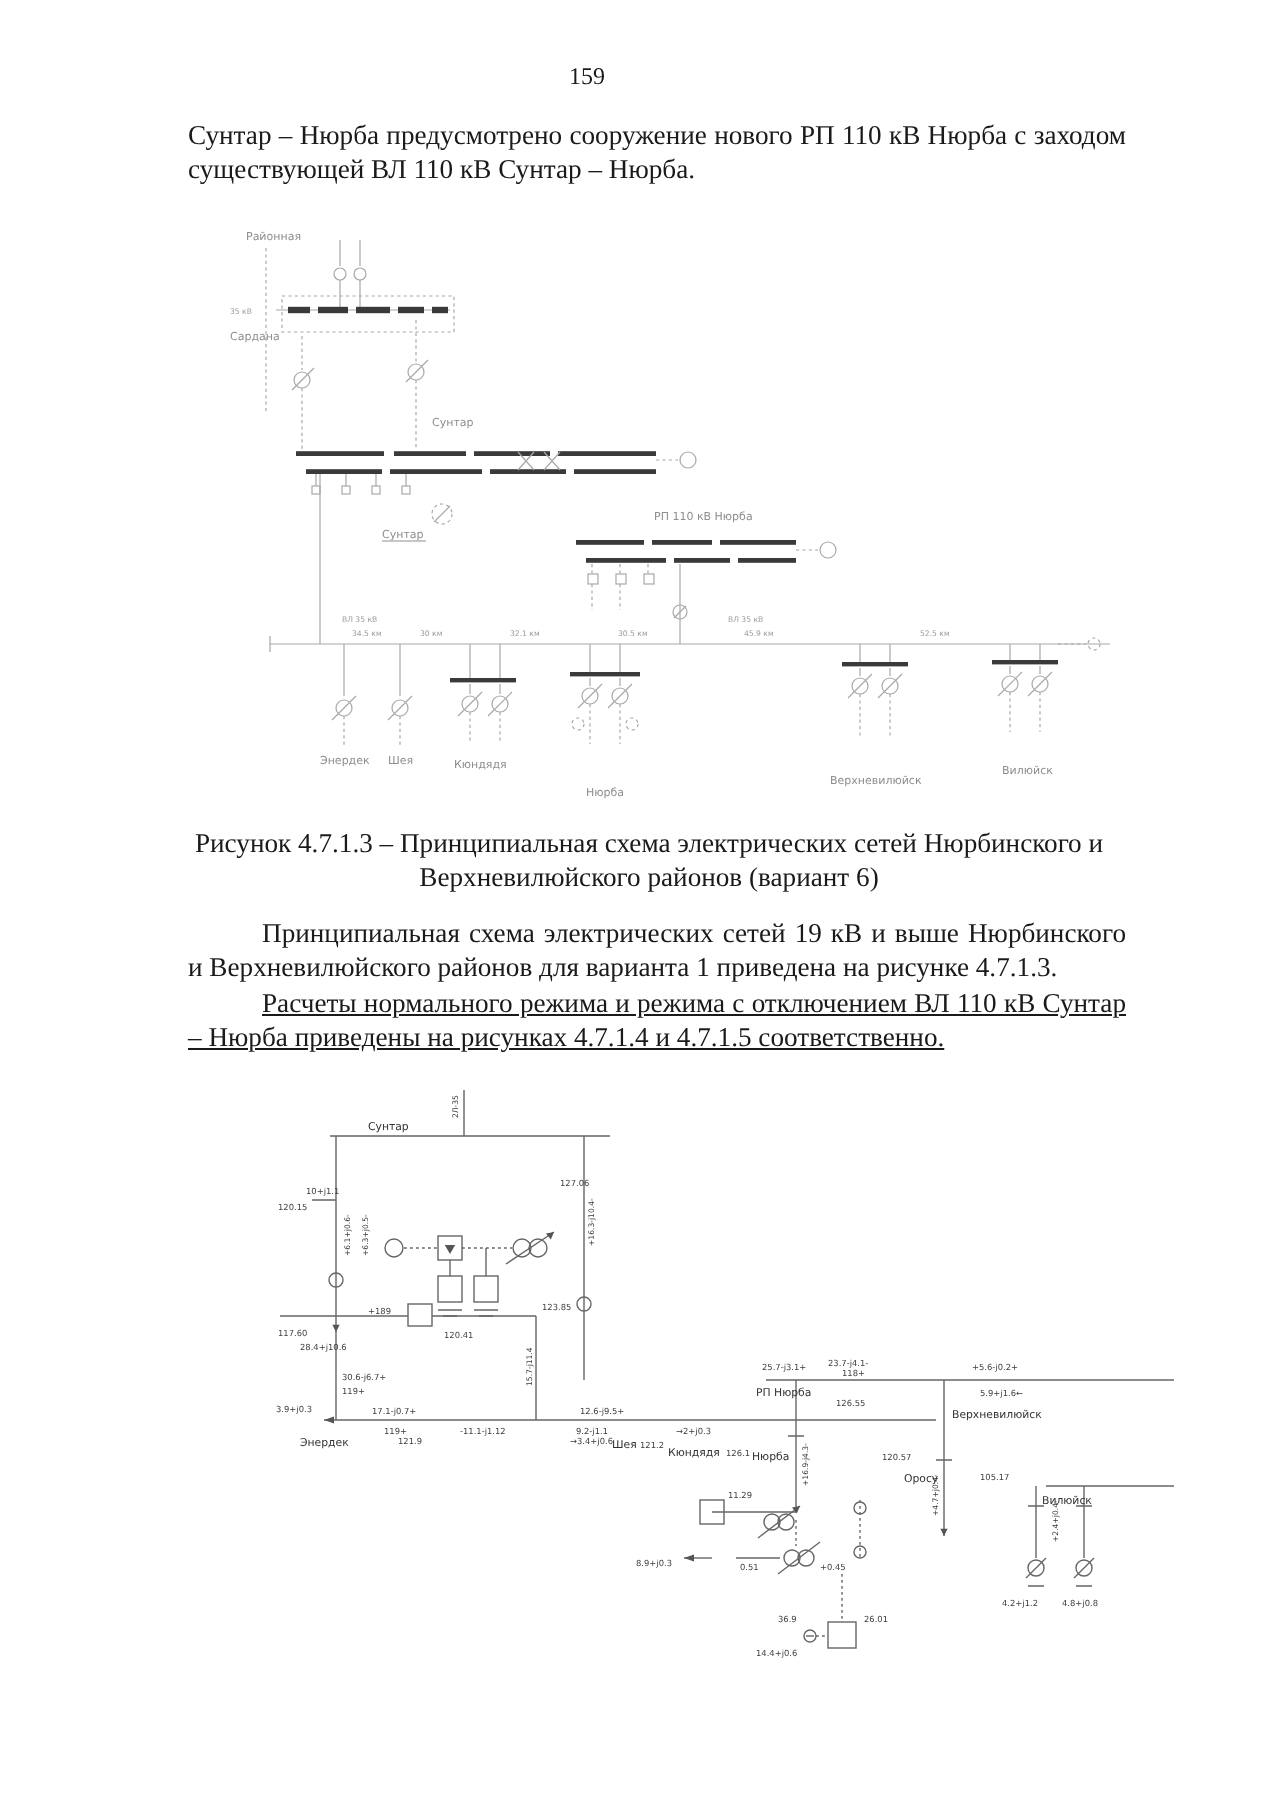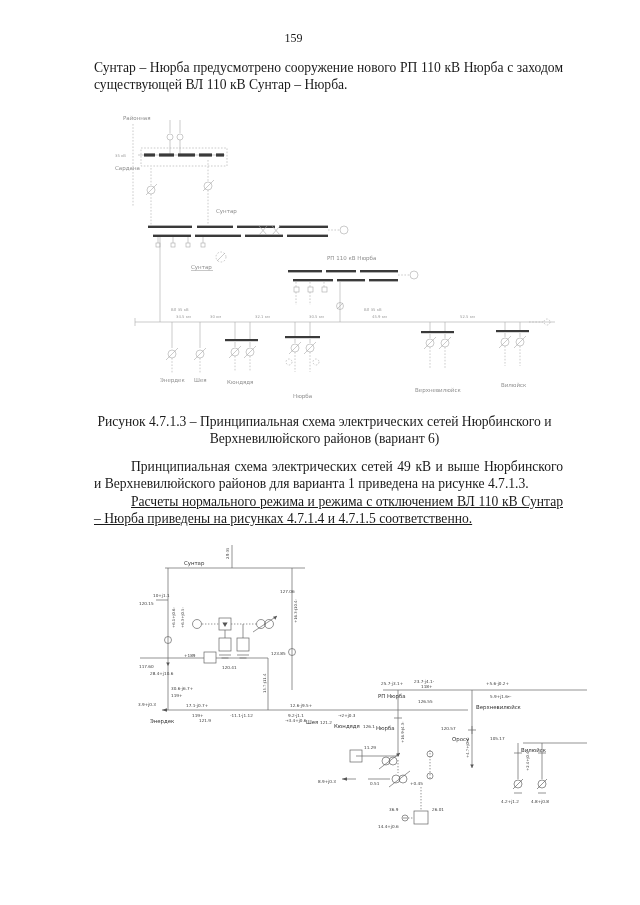--- a/index.html
+++ b/index.html
@@ -176,21 +176,21 @@
         <text class="d1txt" x="388" y="277">Вилюйск</text>
       </g>
     </svg>
   </div>
 
   <div class="caption">
     <div>Рисунок 4.7.1.3 – Принципиальная схема электрических сетей Нюрбинского и</div>
     <div>Верхневилюйского районов (вариант 6)</div>
   </div>
 
-  <p class="para p2">Принципиальная схема электрических сетей 49 кВ и выше Нюрбинского и Верхневилюйского районов для варианта 1 приведена на рисунке 4.7.1.3.</p>
+  <p class="para p2">Принципиальная схема электрических сетей 19 кВ и выше Нюрбинского и Верхневилюйского районов для варианта 1 приведена на рисунке 4.7.1.3.</p>
   <p class="para p3">Расчеты нормального режима и режима с отключением ВЛ 110 кВ Сунтар – Нюрба приведены на рисунках 4.7.1.4 и 4.7.1.5 соответственно.</p>
 
   <div class="fig fig2">
     <svg width="490" height="340" viewBox="0 0 490 340">
 
       <g>
         <path class="d2line" d="M94,2 V25 M27,25 H167 M30,25 V115 M154,25 V147 M18,57 H30"></path>
         <circle class="d2line" cx="30" cy="97" r="3.5"></circle>
         <circle class="d2line" cx="154" cy="109" r="3.5"></circle>
         <circle class="d2line" cx="59" cy="81" r="4.5"></circle>

